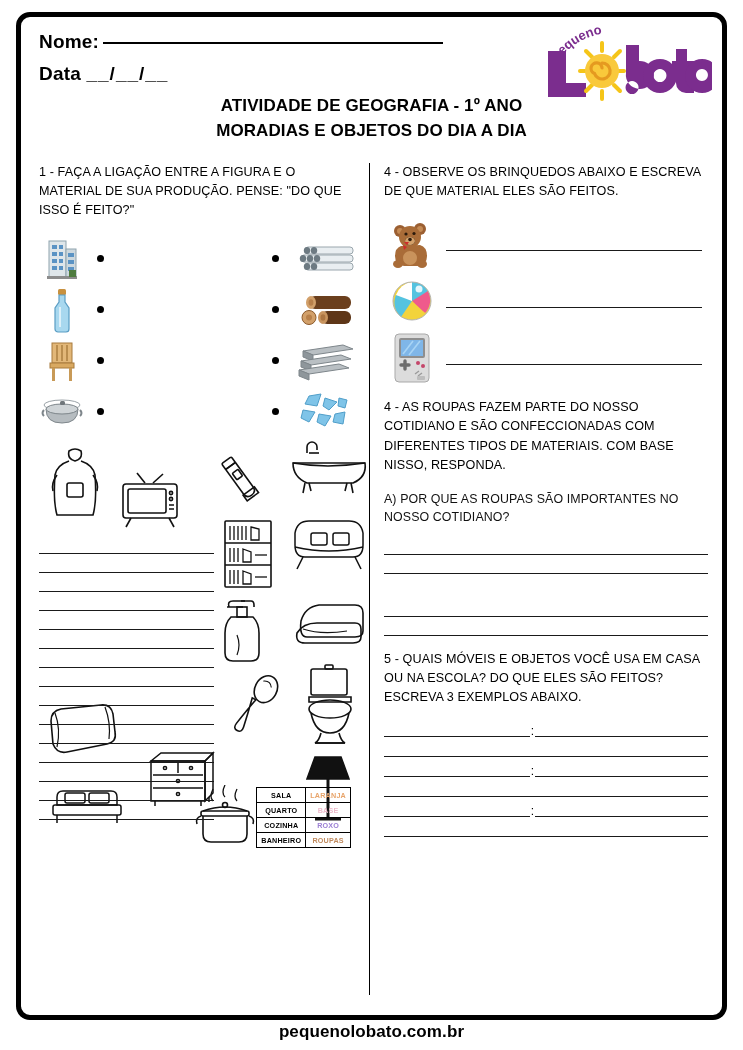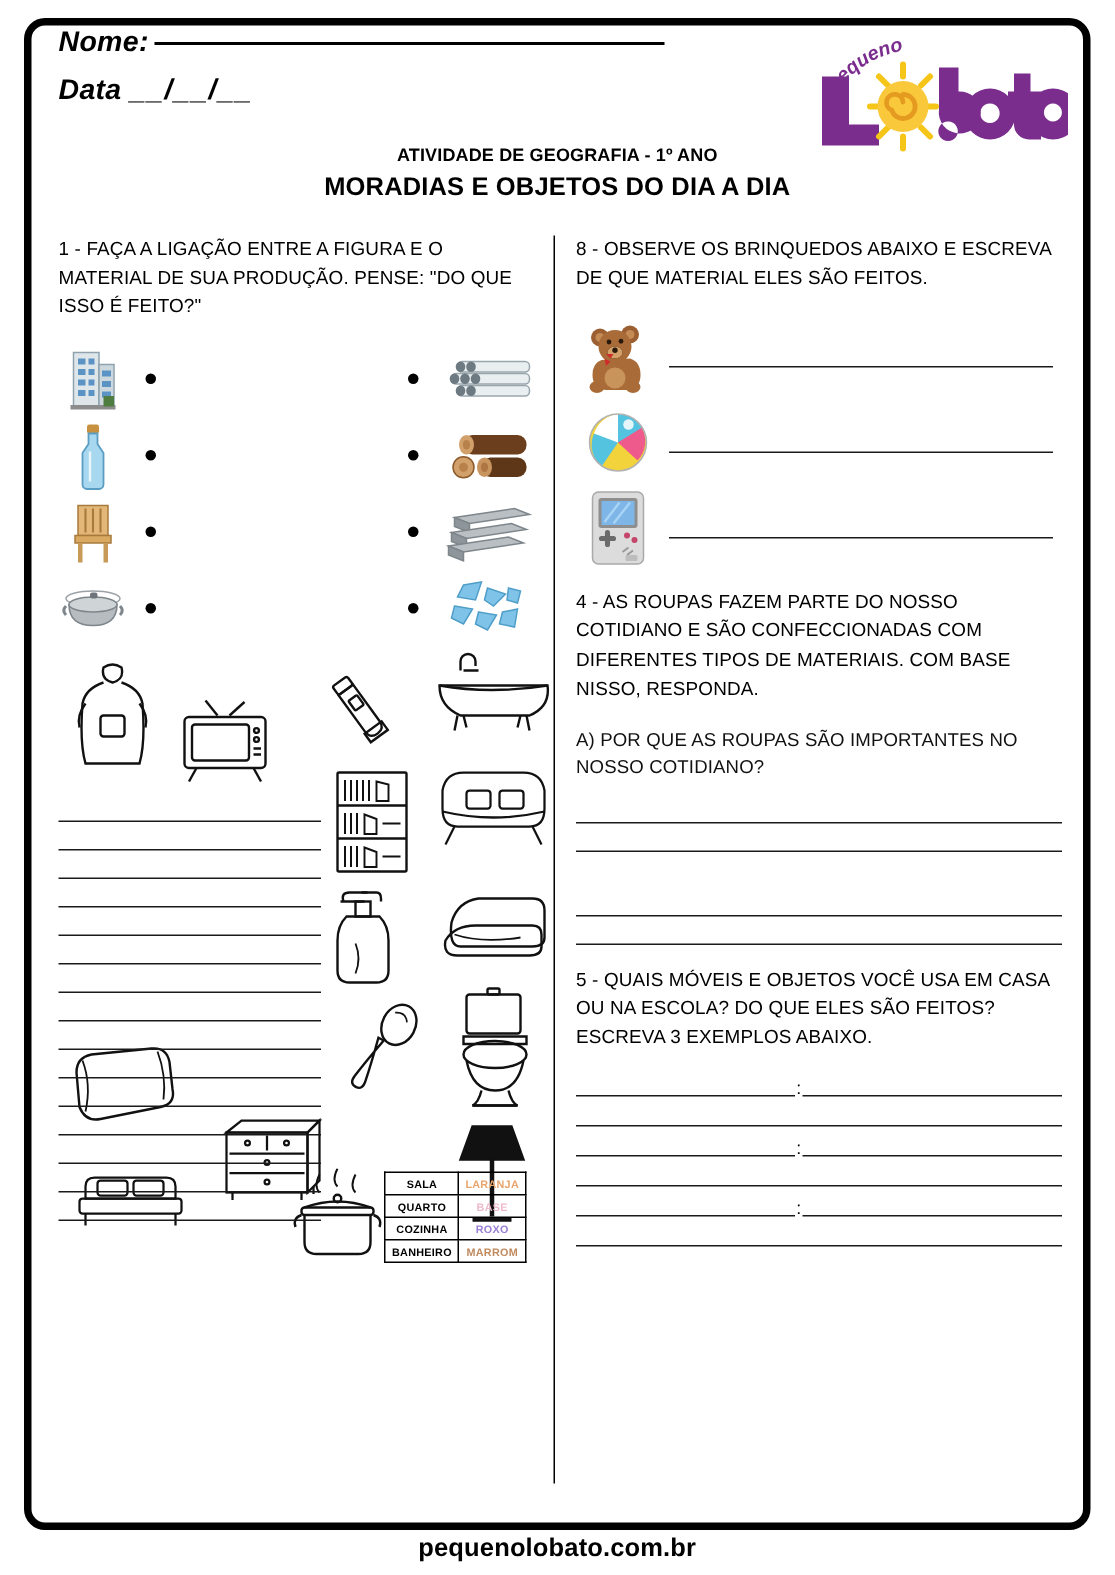--- a/index.html
+++ b/index.html
@@ -16,42 +16,42 @@
   .sheet {
     position: absolute;
     left: 16px; top: 12px;
     width: 711px; height: 1008px;
     border: 5px solid #000;
     border-radius: 14px;
     background: #fff;
   }
 
   
-  .header { position: relative; height: 75px; padding: 2px 18px 0 18px; font-style: italic; }
+  .header { position: relative; height: 75px; padding: 15px 18px 0 18px; }
   .field-row {
     font-size: 19px; font-weight: bold; letter-spacing: .2px;
     white-space: nowrap; line-height: 1.0; margin-bottom: 13px;
   }
   .field-label { display:inline-block; }
   .name-rule {
     display: inline-block; width: 340px;
     border-bottom: 2.5px solid #000;
     vertical-align: 4px; margin-left: 4px;
   }
   .date-blanks { letter-spacing: 1px; }
 
   
   .logo {
     position: absolute; right: 10px; top: 8px;
     width: 170px; height: 80px;
   }
 
   
   .title-block { text-align: center; margin-top: 4px; }
-  .title-1 { font-size: 12px; font-weight: bold; letter-spacing: .1px; }
+  .title-1 { font-size: 17px; font-weight: bold; letter-spacing: .1px; }
   .title-2 { font-size: 17px; font-weight: bold; margin-top: 5px; letter-spacing: .1px; }
 
   
   .columns { display: flex; margin-top: 22px; height: 832px; }
   .col-left  { width: 348px; padding: 0 8px 0 18px; position: relative; }
   .col-div   { width: 1px; background: #000; margin: 0; }
   .col-right { flex: 1; padding: 0 14px 0 14px; position: relative; }
 
   .q-head {
     font-size: 12.6px; font-weight: normal; line-height: 1.52;
@@ -524,32 +524,32 @@
           <tr>
             <td class="k">QUARTO</td>
             <td class="v" style="color:#EDBBCB">BASE</td>
           </tr>
           <tr>
             <td class="k">COZINHA</td>
             <td class="v" style="color:#9B7FD4">ROXO</td>
           </tr>
           <tr>
             <td class="k">BANHEIRO</td>
-            <td class="v" style="color:#C08A5E">MARROM</td>
+            <td class="v" style="color:#C08A5E">ROUPAS</td>
           </tr>
         </tbody>
           </table>
       </div>
     </div>
 
     <div class="col-div"></div>
 
     <div class="col-right">
 
-      <div class="q-head">8 - OBSERVE OS BRINQUEDOS ABAIXO E ESCREVA DE QUE MATERIAL ELES SÃO FEITOS.</div>
+      <div class="q-head">4 - OBSERVE OS BRINQUEDOS ABAIXO E ESCREVA DE QUE MATERIAL ELES SÃO FEITOS.</div>
 
       <div class="q3-list">
         <div class="q3-row">
           <div class="q3-pic">
             <svg width="46" height="48" viewBox="0 0 46 48">
               <circle cx="11" cy="11" r="6" fill="#9b5f32"></circle>
                 <circle cx="11" cy="11" r="3" fill="#c58b55"></circle>
               <circle cx="31" cy="9" r="6" fill="#9b5f32"></circle>
                 <circle cx="31" cy="9" r="3" fill="#c58b55"></circle>
               <circle cx="21" cy="17" r="11" fill="#a96c38"></circle>

